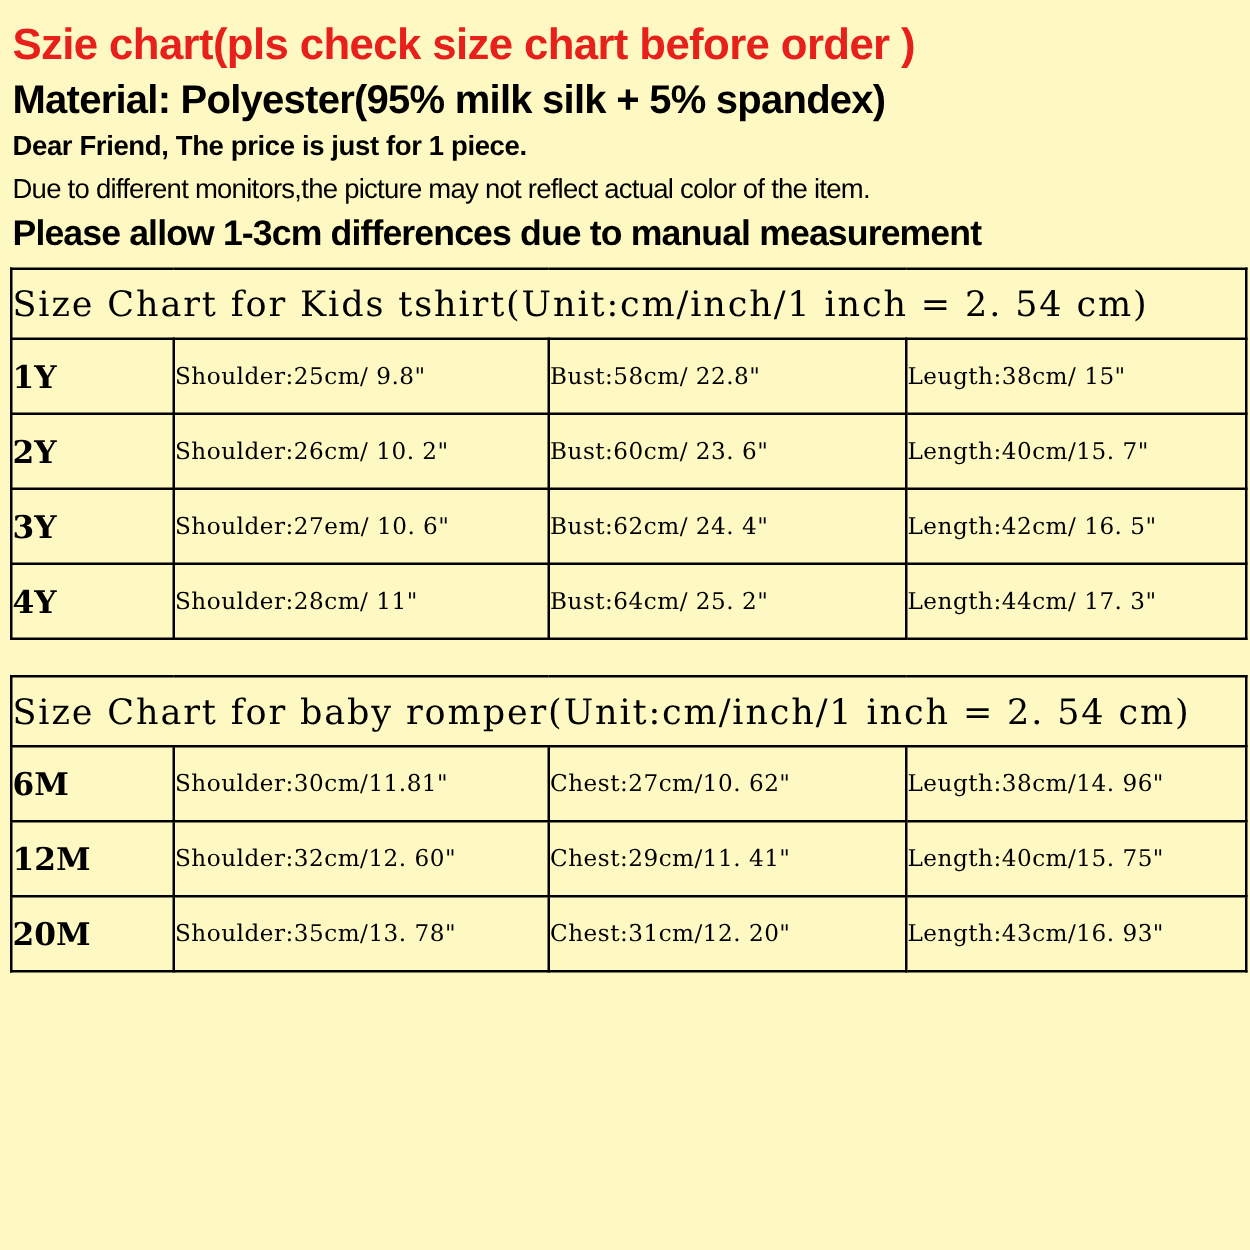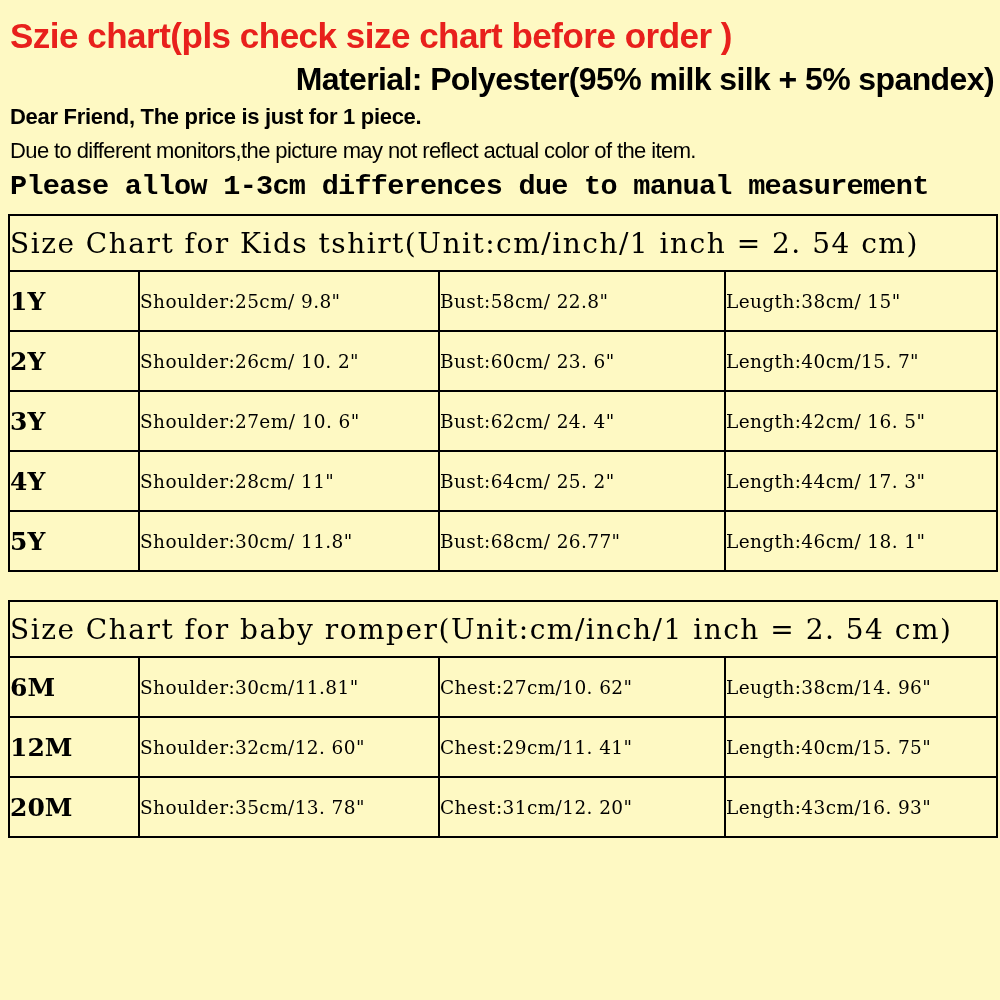--- a/index.html
+++ b/index.html
@@ -33,42 +33,41 @@
     margin: 0 0 4px 4px;
   }
   .material {
     font-family: "Liberation Sans", sans-serif;
     font-weight: bold;
     font-size: 32px;
     line-height: 38px;
     letter-spacing: -0.6px;
     white-space: nowrap;
     margin: 2px 0 6px 4px;
-    text-align: right;
   }
   .note1 {
     font-family: "Liberation Sans", sans-serif;
     font-weight: bold;
     font-size: 22px;
     line-height: 26px;
     letter-spacing: -0.3px;
     white-space: nowrap;
     margin: 0 0 8px 4px;
   }
   .note2 {
     font-family: "Liberation Sans", sans-serif;
     font-weight: normal;
     font-size: 22px;
     line-height: 26px;
     letter-spacing: -0.6px;
     white-space: nowrap;
     margin: 0 0 6px 4px;
   }
   .note3 {
-    font-family: Liberation Mono, monospace;
+    font-family: Liberation Sans, sans-serif;
     font-weight: bold;
     font-size: 28.5px;
     line-height: 34px;
     letter-spacing: -0.7px;
     white-space: nowrap;
     margin: 0 0 10px 4px;
   }
 
   table.sizechart {
     border-collapse: collapse;
@@ -147,26 +146,20 @@
         <td class="cell">Shoulder:27em/ 10. 6"</td>
         <td class="cell">Bust:62cm/ 24. 4"</td>
         <td class="cell">Length:42cm/ 16. 5"</td>
       </tr>
       <tr>
         <td class="row-label">4Y</td>
         <td class="cell">Shoulder:28cm/ 11"</td>
         <td class="cell">Bust:64cm/ 25. 2"</td>
         <td class="cell">Length:44cm/ 17. 3"</td>
       </tr>
-      <tr>
-        <td class="row-label">5Y</td>
-        <td class="cell">Shoulder:30cm/ 11.8"</td>
-        <td class="cell">Bust:68cm/ 26.77"</td>
-        <td class="cell">Length:46cm/ 18. 1"</td>
-      </tr>
     </tbody>
   </table>
 
   <div class="gap"></div>
 
   <table class="sizechart">
     <colgroup>
       <col style="width:130px">
       <col class="col-a">
       <col class="col-b">

